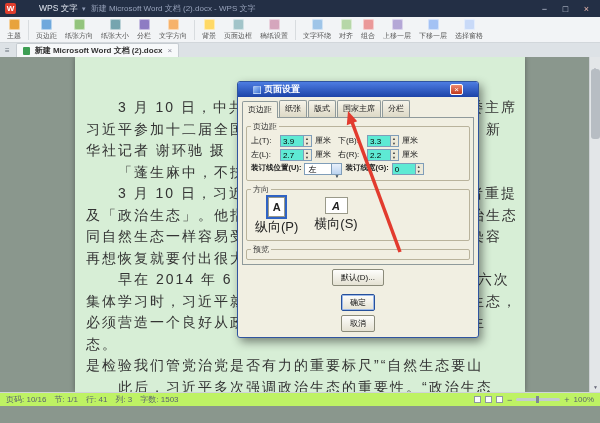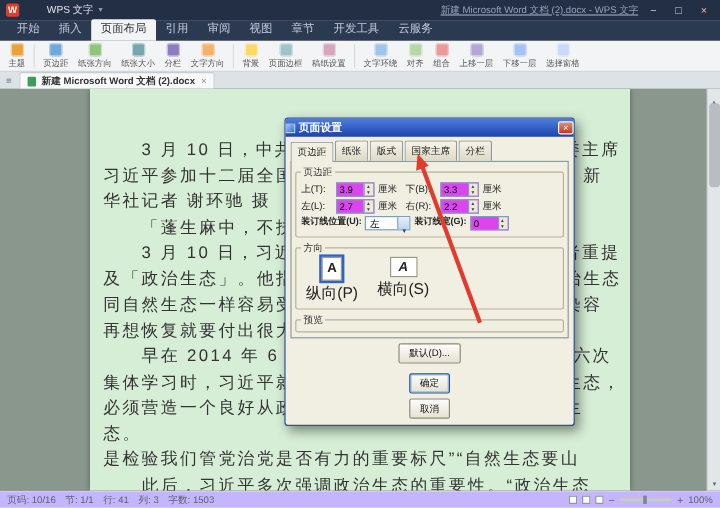--- a/index.html
+++ b/index.html
@@ -6,21 +6,21 @@
   html,body { width:600px; height:423px; overflow:hidden; font-family:"Liberation Sans",sans-serif; }
   .app { position:relative; width:600px; height:423px; background:#8a978d; }
 
   
   .titlebar { height:17px; background:#232f45; display:flex; align-items:center; padding:0 5px; gap:4px; }
   .logo { display:flex; align-items:center; gap:3px; }
   .logo-badge { width:11px; height:11px; background:#e03e2d; color:#fff; font-size:8px; font-weight:bold;
                 display:flex; align-items:center; justify-content:center; border-radius:2px; }
   .logo-text { font-size:8.5px; color:#dfe4ee;margin-left:20px; }
   .logo-caret { font-size:6px; color:#8d99b4; }
-  .wtitle { flex:1; text-align:right; font-size:8px; color:#97a2ba; white-space:nowrap; overflow:hidden;text-decoration:underline; }
+  .wtitle { flex:1; text-align:left; font-size:8px; color:#97a2ba; white-space:nowrap; overflow:hidden; }
   .wbtn { width:17px; height:13px; display:flex; align-items:center; justify-content:center;
           color:#c8cfde; font-size:9px; }
   .wbtn.close { color:#e8b7ae; }
 
   
   .menubar { height:17px; background:#2b3951; display:flex; align-items:flex-end; padding:0 6px; }
   .mitem { font-size:9.5px; color:#c2cadb; padding:2px 8px 3px; white-space:nowrap; }
   .mitem.active { background:#f2f4f6; color:#333; border-radius:2px 2px 0 0; }
 
   
@@ -58,36 +58,36 @@
   .vs-up::before { content:"▲"; }
   .vs-down::before { content:"▼"; position:absolute; bottom:2px; left:3px; }
   .vs-down { position:absolute; bottom:0; width:100%; height:10px; }
   .vs-thumb { position:absolute; top:12px; left:1px; width:9px; height:70px; background:#b7bdc3; border-radius:3px; }
 
   
   .dialog { position:absolute; left:237px; top:24px; width:242px; background:#f1efe2;
             border:1px solid #2f549f; border-radius:3px; box-shadow:3px 4px 10px rgba(0,0,0,.45);
             z-index:40; padding-bottom:2px; }
   .dlg-title { height:15px; background:linear-gradient(180deg,#4d7de2,#1c43a8); display:flex; align-items:center;
-               padding:0 0; gap:3px; border-radius:2px 2px 0 0; }
+               padding:0 15px; gap:3px; border-radius:2px 2px 0 0; }
   .dlg-ico { width:8px; height:8px; background:linear-gradient(135deg,#9cc2f7,#3d6fd1); border:1px solid rgba(255,255,255,.4); }
   .dlg-title-text { flex:1; font-size:9px; font-weight:bold; color:#fff; }
   .dlg-close { width:13px; height:11px; background:linear-gradient(180deg,#ef8a70,#c23a1d); border:1px solid #fff;
                border-radius:2px; color:#fff; font-size:8px; line-height:9px; text-align:center; }
   .dlg-tabs { display:flex; padding:3px 4px 0; }
   .dtab { font-size:8px; color:#222; padding:2px 5px; background:linear-gradient(#f6f4ea,#ddd9c6);
           border:1px solid #8f9a9b; border-bottom:none; border-radius:2px 2px 0 0; margin-right:1px; white-space:nowrap; }
   .dtab.active { background:#f1efe2; position:relative; top:1px; padding-bottom:3px; }
   .dlg-body { margin:0 4px; border:1px solid #8f9a9b; background:#f1efe2; padding:3px 3px 1px; }
   .fs { border:1px solid #b9b39c; border-radius:2px; padding:1px 4px 3px; margin-bottom:3px; }
   .fs legend { font-size:8px; color:#333; padding:0 2px; }
   .mrow { display:flex; align-items:flex-start; gap:3px; margin:2px 0; }
   .mlabel { font-size:8px; color:#222; width:26px; flex:none; }
   .mlabel.wide { width:auto; font-size:7.5px;font-weight:bold; }
-  .spin { display:inline-flex; border:1px solid #7f9db9; background:#d946ef; height:12px; flex:none; }
+  .spin { display:inline-flex; border:1px solid #7f9db9; background:#5eead4; height:12px; flex:none; }
   .spin-val { width:22px; font-size:8px; padding:0 2px; color:#000; display:flex; align-items:center; }
   .spin-btns { width:8px; display:flex; flex-direction:column; background:#ece9d8; border-left:1px solid #7f9db9; position:relative; }
   .su::before { content:"▲"; font-size:4px; position:absolute; top:0; left:1px; color:#444; }
   .sd::before { content:"▼"; font-size:4px; position:absolute; bottom:0; left:1px; color:#444; }
   .munit { font-size:8px; color:#222; margin-right:4px; }
   .sel { display:inline-flex; align-items:center; border:1px solid #7f9db9; background:#fff; height:12px; flex:none; }
   .sel-val { font-size:8px; padding:0 3px; min-width:26px; white-space:nowrap; }
   .sel-btn { width:10px; align-self:stretch; background:linear-gradient(#e8f0fb,#bcd4f1);
              border-left:1px solid #7f9db9; text-align:center; }
   .sel-btn::before { content:"▼"; font-size:5px; color:#345; }
@@ -110,21 +110,21 @@
   .dlg-btns { display:flex; gap:4px; padding:4px 6px 3px; align-items:center;flex-direction:column; }
   .dbtn { font-size:8px; padding:2px 8px; background:linear-gradient(#fdfdfb,#e5e2d3); border:1px solid #8b8b7a;
           border-radius:2px; color:#111; white-space:nowrap; }
   .dbtn.ok { border-color:#26509b; box-shadow:inset 0 0 0 1px #9cb8e8; }
   .spacer { flex:1; }
 
   
   .arrow-overlay { position:absolute; left:0; top:0; pointer-events:none; z-index:50; }
 
   
-  .statusbar { height:14px; background:#c4b5fd; border-top:1px solid #cfd4d8; display:flex; align-items:center;
+  .statusbar { height:14px; background:#bef264; border-top:1px solid #cfd4d8; display:flex; align-items:center;
                padding:0 6px; gap:8px; }
   .sitem { font-size:8px; color:#5a6370; white-space:nowrap; }
   .sright { margin-left:auto; display:flex; align-items:center; gap:4px; }
   .vico { width:7px; height:7px; border:1px solid #8e98a2; background:#fbfcfd; }
   .zbtn { font-size:9px; color:#5a6370; line-height:8px; }
   .ztrack { width:44px; height:3px; background:#c4cad0; border-radius:2px; position:relative; }
   .zthumb { position:absolute; left:20px; top:-2px; width:3px; height:7px; background:#7e8894; }
   .zlabel { font-size:8px; color:#5a6370; }
 </style>
 </head>
@@ -137,31 +137,20 @@
       <span class="logo-badge">W</span>
       <span class="logo-text">WPS 文字</span>
       <span class="logo-caret">▼</span>
     </div>
     <div class="wtitle">新建 Microsoft Word 文档 (2).docx - WPS 文字</div>
     <div class="wbtn">−</div>
     <div class="wbtn">□</div>
     <div class="wbtn close">×</div>
   </div>
 
-  <div class="menubar">
-    <span class="mitem">开始</span>
-    <span class="mitem">插入</span>
-    <span class="mitem active">页面布局</span>
-    <span class="mitem">引用</span>
-    <span class="mitem">审阅</span>
-    <span class="mitem">视图</span>
-    <span class="mitem">章节</span>
-    <span class="mitem">开发工具</span>
-    <span class="mitem">云服务</span>
-  </div>
 
   <div class="ribbon">
     <div class="rbtn">
       <span class="ricon i0"></span>
       <span class="rlabel">主题</span>
     </div>
     <span class="rsep"></span>
     <div class="rbtn">
       <span class="ricon i1"></span>
       <span class="rlabel">页边距</span>

